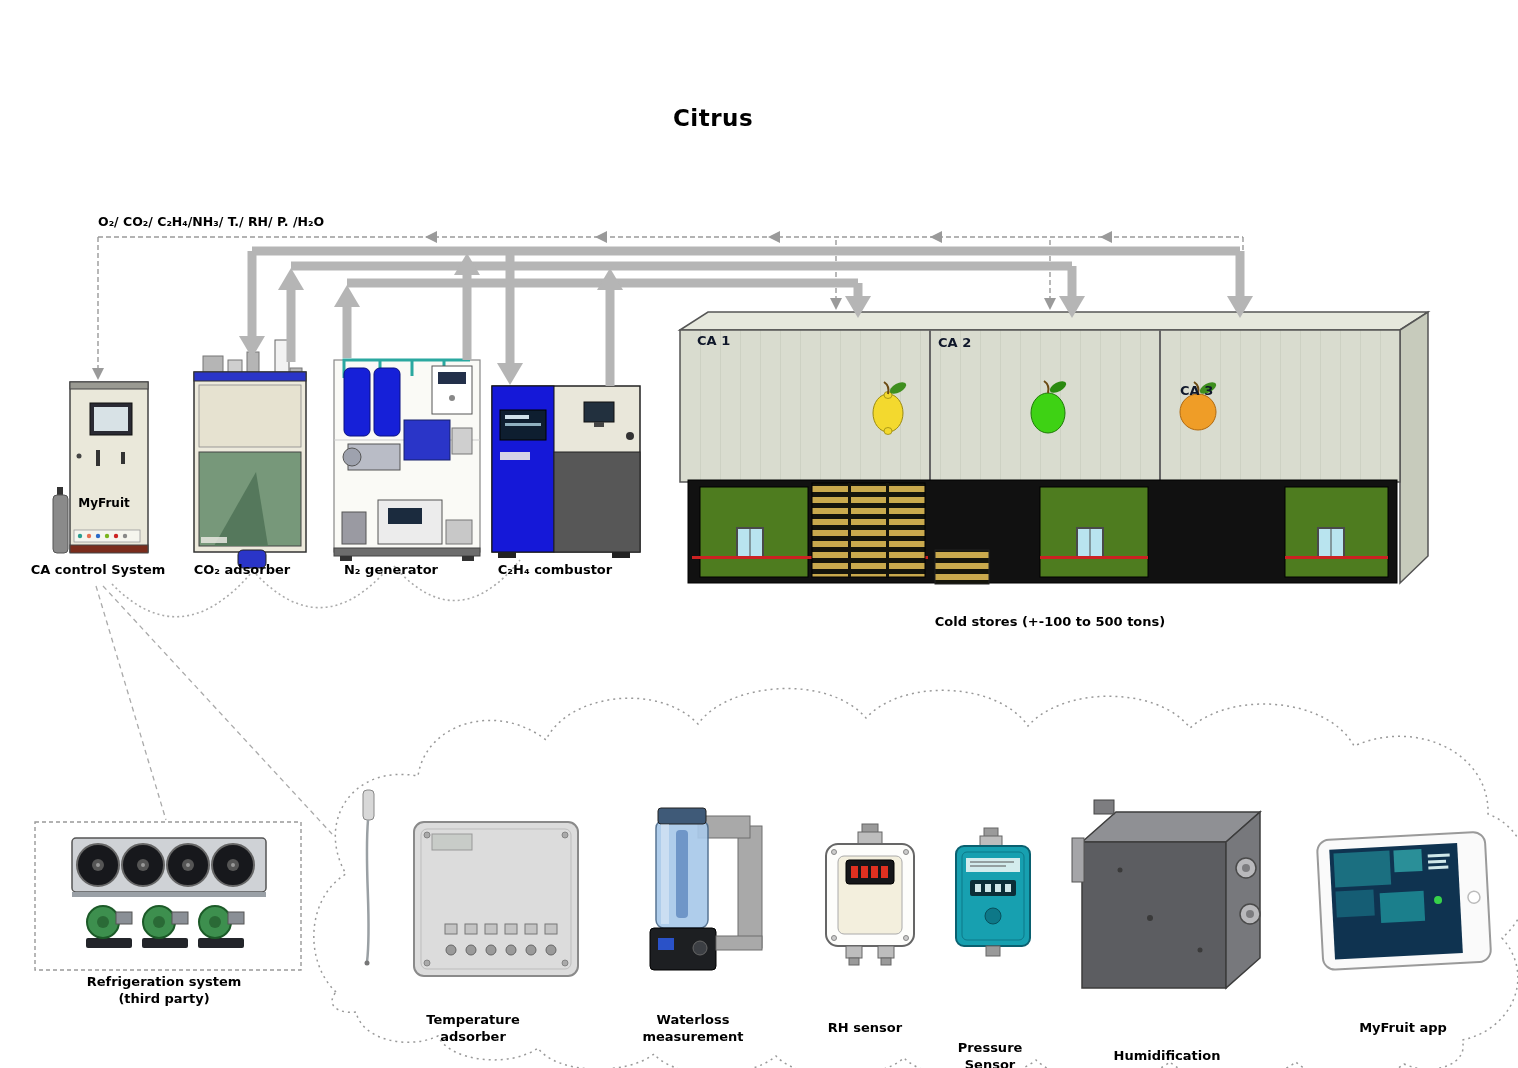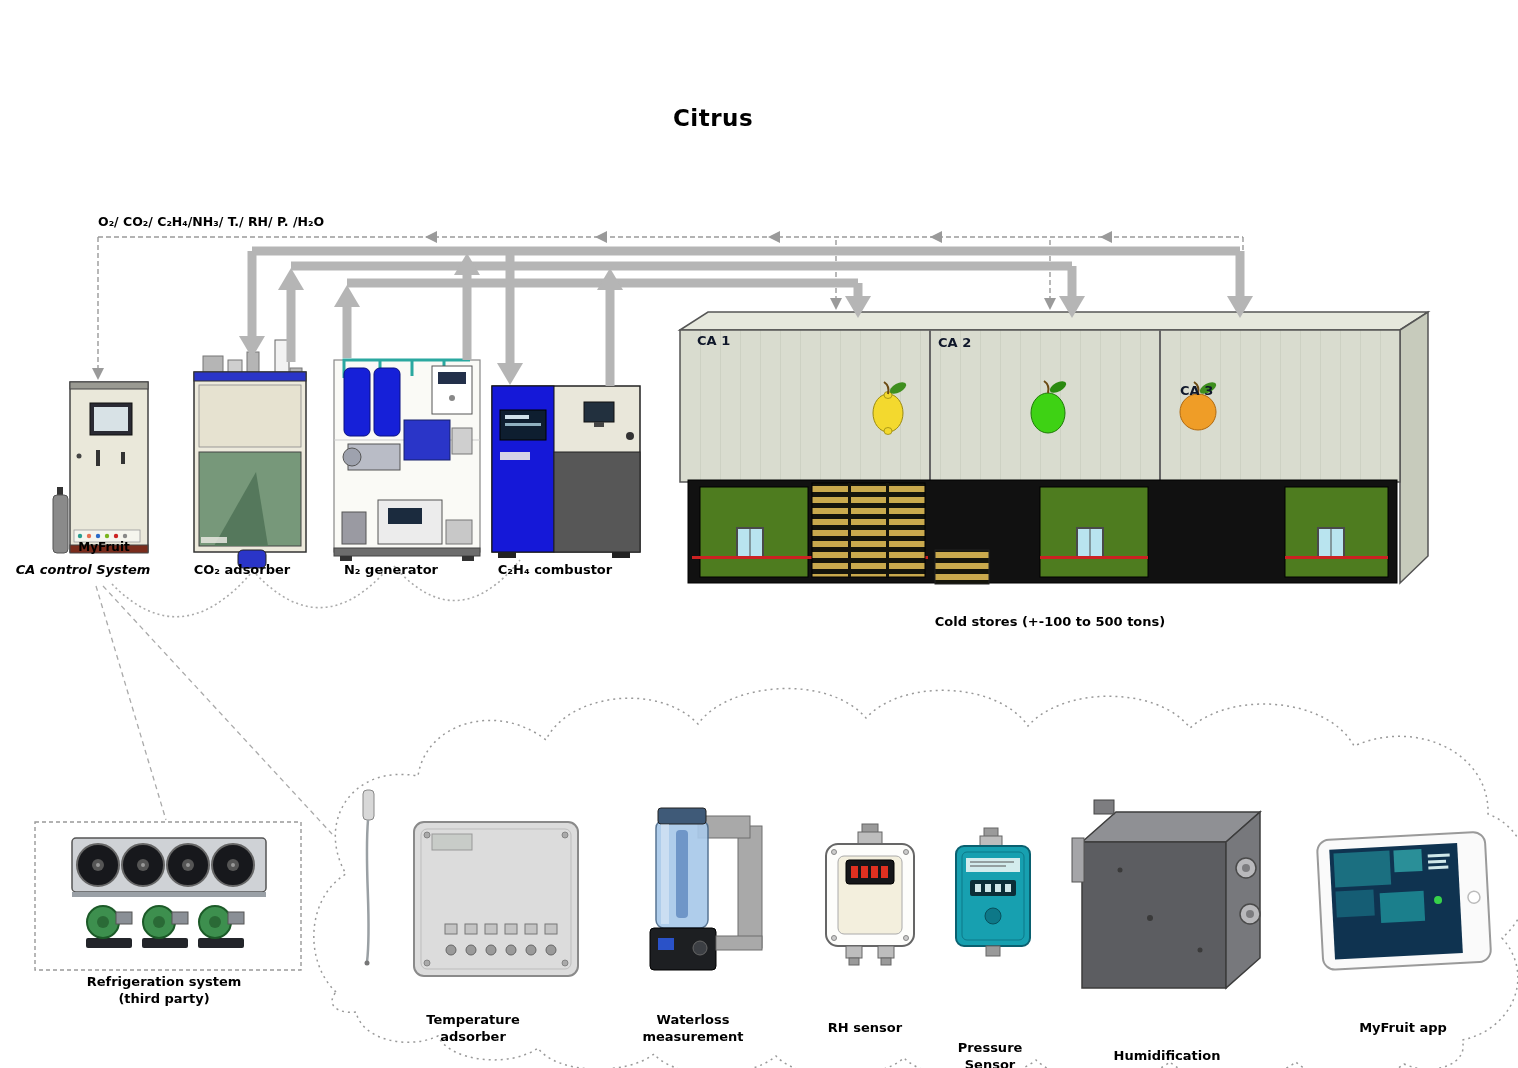--- a/index.html
+++ b/index.html
@@ -361,23 +361,23 @@
       <rect x="1430" y="856" width="22" height="3"></rect>
           <rect x="1430" y="862" width="18" height="3"></rect>
           <rect x="1430" y="868" width="20" height="3"></rect>
     </g>
     <circle cx="1474" cy="901" r="6" fill="#fff" stroke="#bbb" stroke-width="1.5"></circle>
   </g>
 </svg>
 
 <div class="label title" style="left:713px; top:104px;">Citrus</div>
 <div class="label leftalign" style="left:98px; top:214px; font-size:12.5px;">O₂/ CO₂/ C₂H₄/NH₃/ T./ RH/ P. /H₂O</div>
-<div class="label small" style="left:104px; top:496px;margin-top:44px;">MyFruit</div>
-
-<div class="label" style="left:83px; top:562px;font-style:italic;">CA control System</div>
+<div class="label small" style="left:104px; top:496px;">MyFruit</div>
+
+<div class="label" style="left:98px; top:562px;">CA control System</div>
 <div class="label" style="left:242px; top:562px;">CO₂ adsorber</div>
 <div class="label" style="left:391px; top:562px;">N₂ generator</div>
 <div class="label" style="left:555px; top:562px;">C₂H₄ combustor</div>
 
 <div class="label black leftalign" style="left:697px; top:333px;">CA 1</div>
 <div class="label black leftalign" style="left:938px; top:335px;">CA 2</div>
 <div class="label black leftalign" style="left:1180px; top:335px;margin-top:48px;">CA 3</div>
 
 <div class="label" style="left:1050px; top:614px;text-align:center;">Cold stores (+-100 to 500 tons)</div>
 <div class="label" style="left:164px; top:974px;">Refrigeration system

